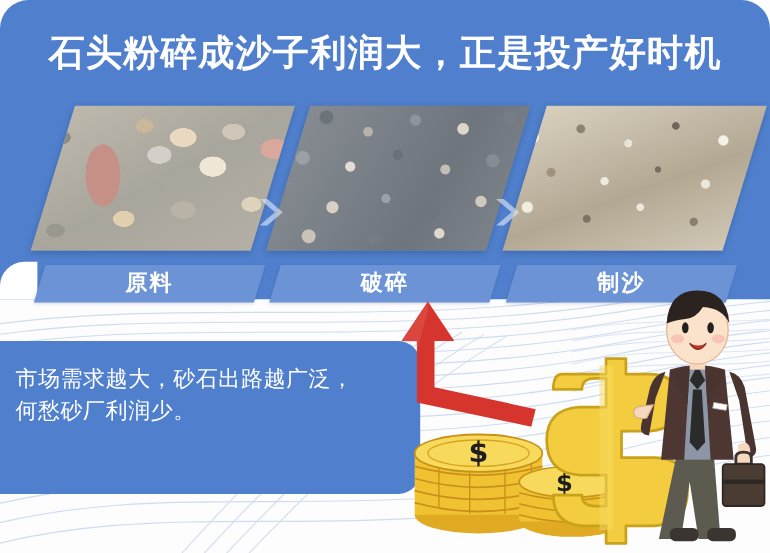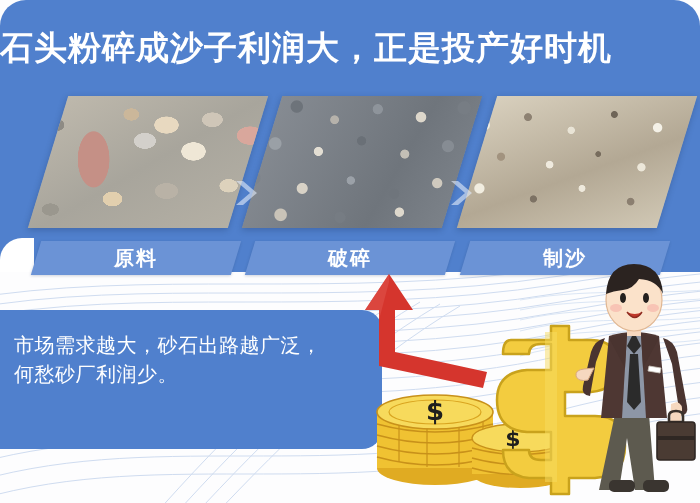--- a/index.html
+++ b/index.html
@@ -41,20 +41,21 @@
     width:34px; height:34px;
     background:#ffffff;
     border-top-left-radius:22px;
     z-index:3;
   }
 
   .title {
     position:absolute;
     left:0; top:25px;
     width:700px;
+    text-align:center;
     color:#ffffff;
     font-size:33px;
     font-weight:bold;
     letter-spacing:1px;
     line-height:46px;
     z-index:6;
     white-space:nowrap;
   }
 
   

